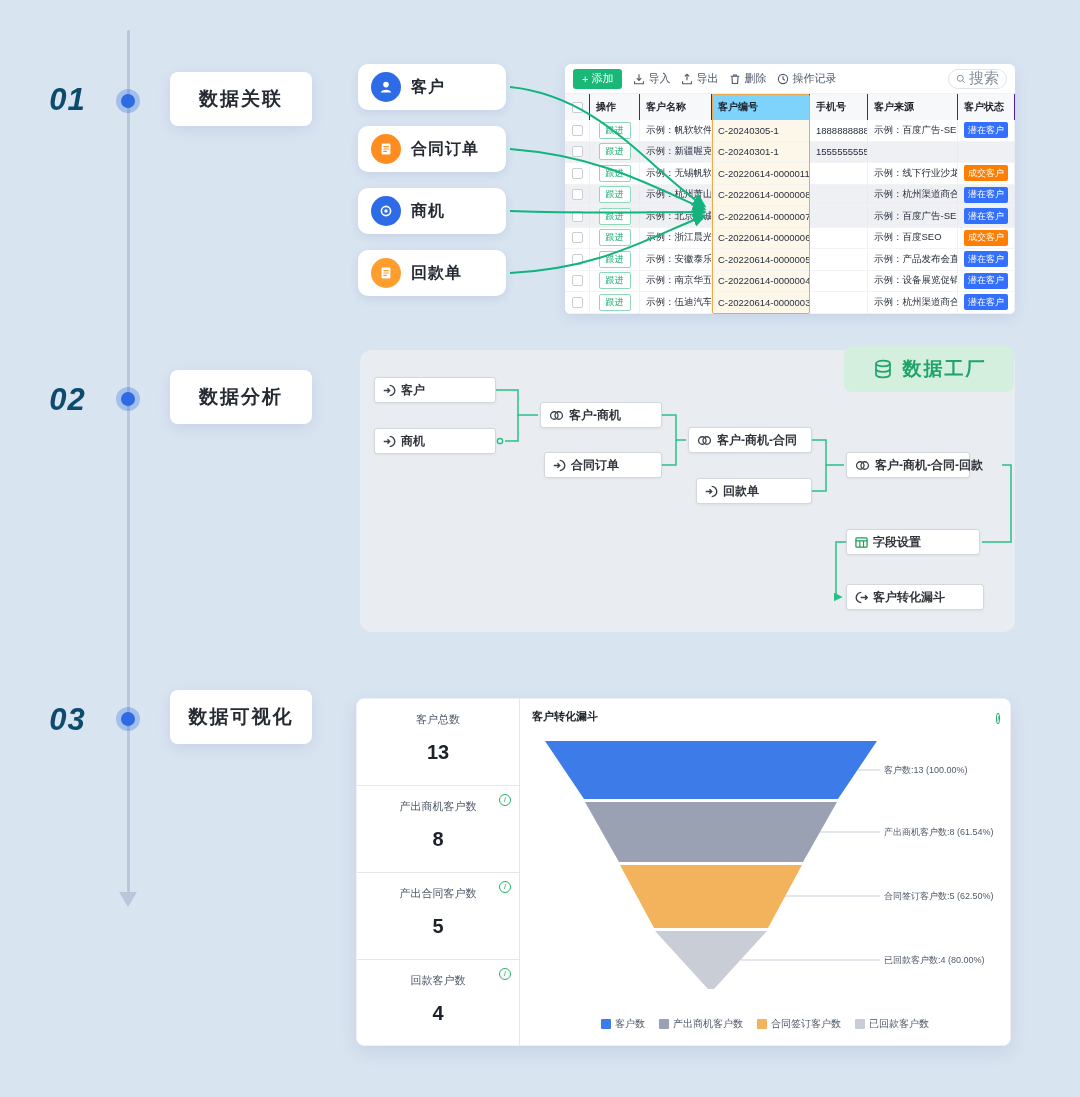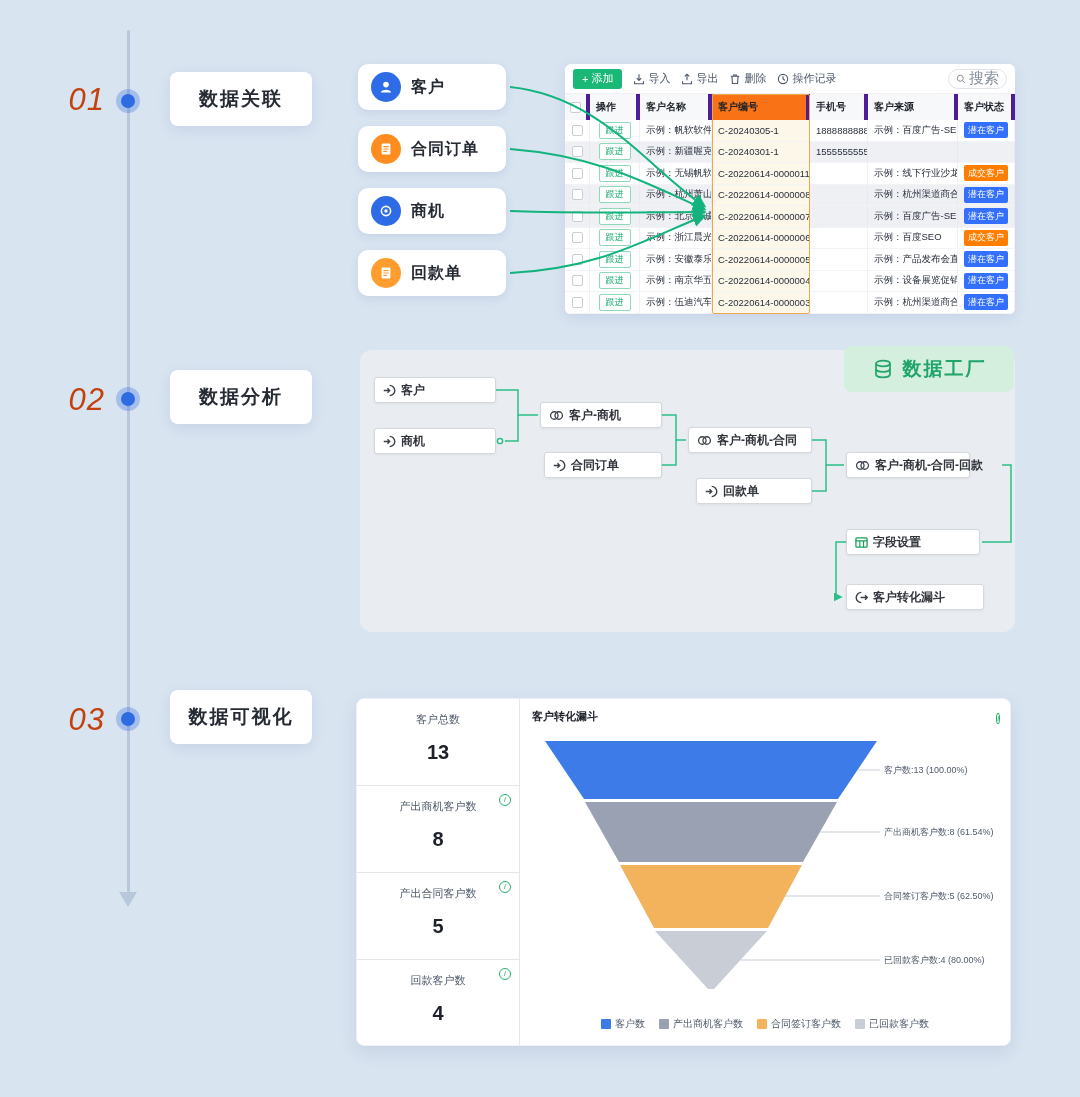--- a/index.html
+++ b/index.html
@@ -3,47 +3,47 @@
 <meta charset="utf-8">
 <style>
   *{margin:0;padding:0;box-sizing:border-box}
   html,body{width:1080px;height:1097px}
   body{background:#d9e4f1;font-family:"Liberation Sans","DejaVu Sans",sans-serif;position:relative;overflow:hidden}
 
   
   .tl-line{position:absolute;left:127px;top:30px;width:3px;height:862px;background:#b9c7da;border-radius:2px}
   .tl-arrow{position:absolute;left:119px;top:892px;width:0;height:0;border-left:9px solid transparent;border-right:9px solid transparent;border-top:15px solid #b9c7da}
   .tl-dot{position:absolute;left:121px;width:14px;height:14px;border-radius:50%;background:#2e6ae2;box-shadow:0 0 0 5px rgba(46,106,226,.30)}
-  .step-num{position:absolute;left:30px;width:75px;text-align:right;font-size:31px;font-weight:normal;font-style:italic;color:#c2410c;letter-spacing:1px}
+  .step-num{position:absolute;left:30px;width:75px;text-align:center;font-size:31px;font-weight:bold;font-style:italic;color:#0c4a6e;letter-spacing:1px}
   .step-card{position:absolute;left:170px;width:142px;height:54px;background:#fff;border-radius:8px;box-shadow:0 4px 14px rgba(36,70,133,.10);display:flex;align-items:center;justify-content:center;font-size:19px;font-weight:bold;color:#262b33;letter-spacing:2px}
 
   
   #entity-list{position:absolute;left:358px;top:64px;display:flex;flex-direction:column;gap:16px}
   .entity-card{width:148px;height:46px;background:#fff;border-radius:10px;display:flex;align-items:center;box-shadow:0 3px 10px rgba(30,64,124,.10);font-size:16px;font-weight:bold;color:#262b33;letter-spacing:1px}
   .entity-icon{width:30px;height:30px;border-radius:50%;display:flex;align-items:center;justify-content:center;margin:0 10px 0 13px;flex:none}
 
   
   #arrows-svg{position:absolute;left:0;top:0;width:1080px;height:340px;pointer-events:none;z-index:5}
 
   
   .crm-table{position:absolute;left:565px;top:64px;width:450px;height:250px;background:#fff;border-radius:6px;box-shadow:0 4px 14px rgba(36,70,133,.10);overflow:hidden;z-index:1}
   .toolbar{height:30px;display:flex;align-items:center;gap:11px;padding:0 8px;border-bottom:1px solid #f0f1f3}
   .add-btn{height:20px;background:#19b877;color:#fff;border:none;border-radius:3px;font-size:11px;padding:0 9px;display:flex;align-items:center;gap:3px;font-family:inherit;cursor:pointer}
   .tool-btn{height:20px;background:none;border:none;font-size:11px;color:#4e5969;display:flex;align-items:center;gap:3px;font-family:inherit;cursor:pointer;padding:0}
   .search-box{margin-left:auto;height:20px;min-width:52px;border:1px solid #e0e3e8;border-radius:10px;display:flex;align-items:center;gap:3px;padding:0 7px;color:#86909c;font-size:15px}
   .t-head{display:grid;grid-template-columns:25px 50px 72px 98px 58px 90px 57px;height:26px;align-items:center;background:#f7f8fa;font-size:10px;font-weight:bold;color:#1d2129}
   .t-row{display:grid;grid-template-columns:25px 50px 72px 98px 58px 90px 57px;height:21.5px;align-items:center;font-size:9.5px;color:#272e3b;border-bottom:1px solid #f2f3f5;background:#fff}
   .t-row.hl{background:#eef0f4}
   .t-cell{padding-left:6px;overflow:hidden;white-space:nowrap;height:100%;display:flex;align-items:center;border-right:1px solid rgba(229,230,235,.55)}
-  .t-head .t-cell{border-right:4px solid #4c1d95}
+  .t-head .t-cell{border-right:1px solid #4c1d95}
   .c-check{justify-content:center;padding-left:0}
   .c-op{justify-content:center;padding-left:0}
   .checkbox{width:11px;height:11px;border:1px solid #c9cdd4;border-radius:2px;background:#fff;display:inline-block}
   .follow-btn{font-size:9px;color:#13a96b;border:1px solid #8ed9b8;background:#fff;border-radius:2px;padding:1px 6px;font-family:Liberation Mono, monospace;cursor:pointer}
-  .hl-head{background:#f97316}
+  .hl-head{background:#7dd3fc}
   .hl-col{background:#fdf7ea}
   .hl-border{position:absolute;left:147px;top:30px;width:98px;bottom:0;border:1px solid #eda94e;border-radius:2px;pointer-events:none}
   .badge{color:#fff;font-size:9px;border-radius:2px;padding:1.5px 4px;white-space:nowrap}
   .badge.blue{background:#3370ff}
   .badge.orange{background:#ff7d00}
 
   
   .flow-panel{position:absolute;left:360px;top:350px;width:655px;height:282px;background:#e9ecf1;border-radius:12px}
   .factory-badge{position:absolute;left:484px;top:-4px;width:170px;height:46px;background:#d5efdf;border-radius:8px;display:flex;align-items:center;justify-content:center;gap:9px;color:#1fa469;font-size:19px;font-weight:bold;letter-spacing:2px}
   .flow-node{position:absolute;height:26px;background:#fff;border:1px solid #d4d7dc;border-radius:3px;display:flex;align-items:center;gap:5px;padding:0 8px;font-size:12px;font-weight:bold;color:#30343a;box-shadow:0 1px 3px rgba(0,0,0,.06);white-space:nowrap}

